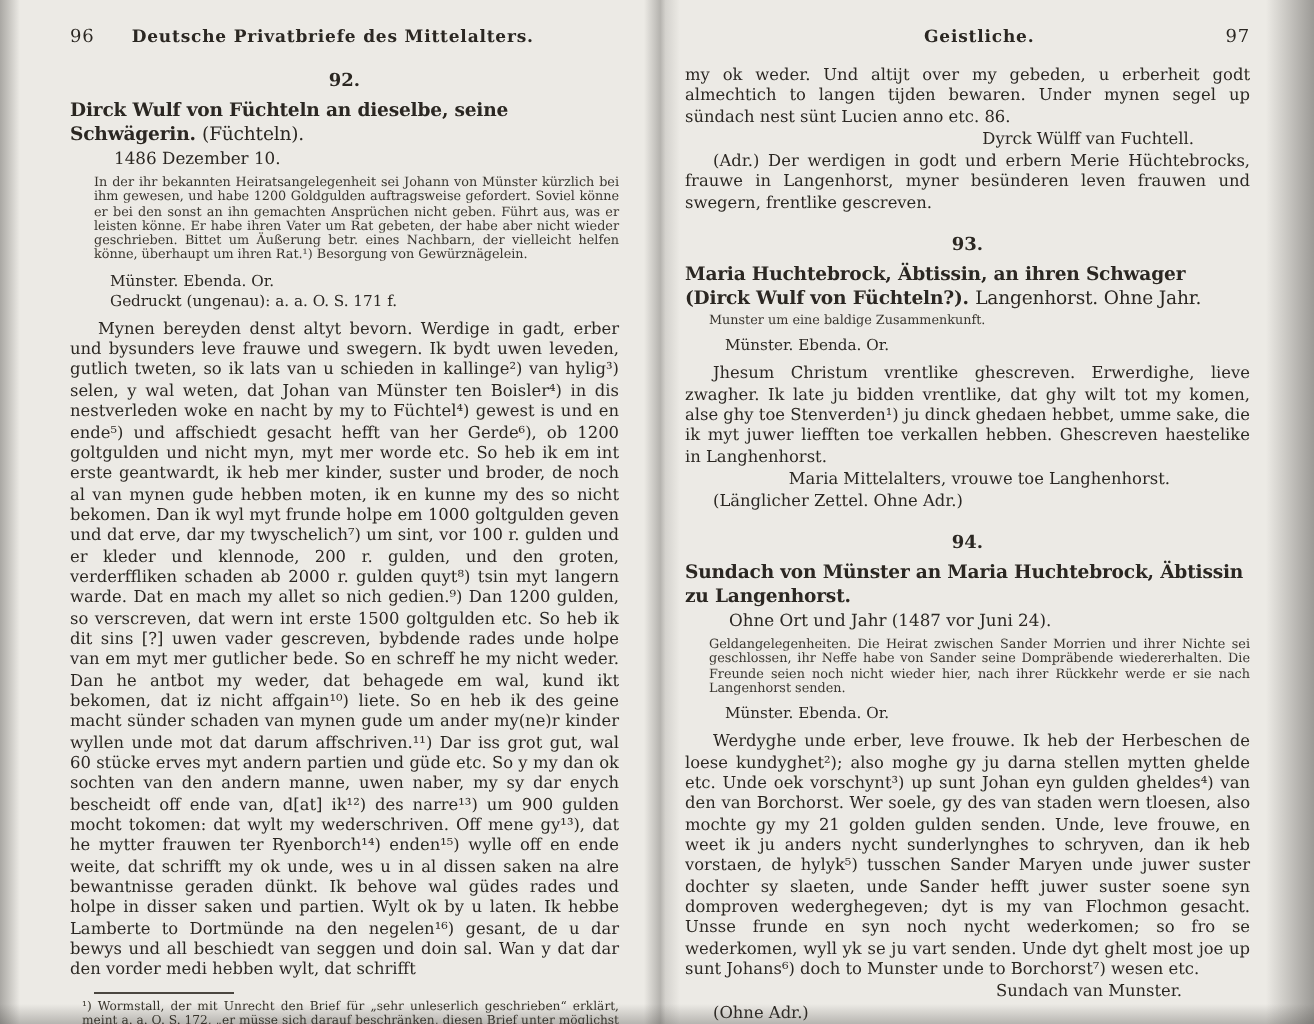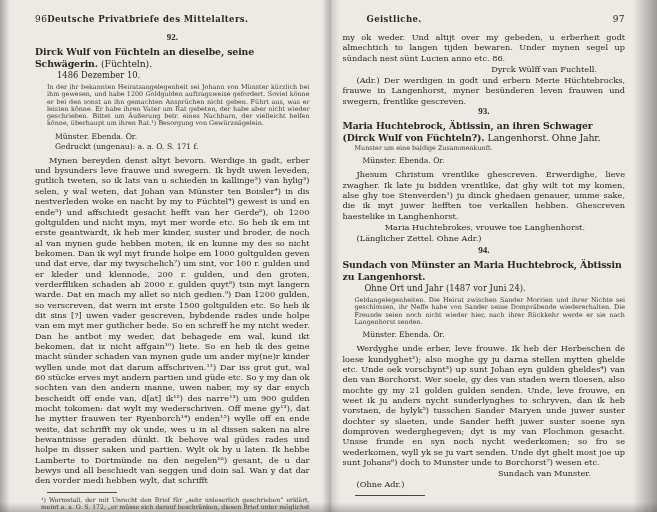--- a/index.html
+++ b/index.html
@@ -21,24 +21,24 @@
   .bottom-edge-shadow{position:absolute;left:0;bottom:0;width:657px;height:10px;
     background:linear-gradient(0deg,rgba(60,58,55,.30) 0%,rgba(0,0,0,0) 100%);}
 
   .spread{position:relative;display:flex;width:100%;height:100%;}
   .page{box-sizing:border-box;width:50%;padding-top:14px;}
   .page.left{padding-left:35px;padding-right:19px;}
   .page.right{padding-left:14px;padding-right:32px;}
 
   .running-head{display:flex;align-items:baseline;font-size:8.5px;letter-spacing:.4px;margin-bottom:8px;}
   .running-head .pageno{font-size:9px;}
-  .running-head .title{flex:1;text-align:left;font-weight:bold;}
+  .running-head .title{flex:1;text-align:center;font-weight:bold;}
   .running-head .side{width:24px;}
 
-  .letter-number{text-align:center;font-weight:bold;font-size:9px;margin:0 0 4px 0;font-family:Liberation Serif, serif;}
+  .letter-number{text-align:center;font-weight:bold;font-size:9px;margin:12px 0 4px 0;}
   .letter-heading{font-weight:bold;font-size:9.3px;line-height:11.5px;letter-spacing:-.1px;}
   .letter-heading .plain{font-weight:normal;text-align:right;}
   .date-line{font-size:8.4px;margin:1px 0 4px 22px;}
   .summary{font-size:6.4px;line-height:7.3px;text-align:justify;margin:2px 0 4px 12px;color:#3a362f;}
   .source{font-size:7.6px;margin:0 0 1px 20px;}
   .body-text{font-size:8.2px;line-height:10.35px;text-align:justify;margin:4px 0 0 0;text-indent:14px;}
   .sig{font-size:8.2px;text-align:right;margin:1px 28px 1px 0;}
   .note-line{font-size:8.2px;margin:1px 0 2px 14px;}
   .addr{font-size:8.2px;line-height:10.35px;text-align:justify;margin:0;text-indent:14px;}
   .fn-rule{width:70px;height:1px;background:#4a463f;margin:6px 0 3px 12px;}
@@ -87,22 +87,22 @@
       <div class="sig">Dyrck Wülff van Fuchtell.</div>
       <p class="addr">(Adr.) Der werdigen in godt und erbern Merie Hüchtebrocks, frauwe in Langenhorst, myner besünderen leven frauwen und swegern, frentlike gescreven.</p>
 
       <div class="letter-number">93.</div>
       <div class="letter-heading">
         <span>Maria Huchtebrock, Äbtissin, an ihren Schwager (Dirck Wulf von Füchteln?).</span>
         <span class="plain">Langenhorst. Ohne Jahr.</span>
       </div>
       <p class="summary">Munster um eine baldige Zusammenkunft.</p>
       <div class="source">Münster. Ebenda. Or.</div>
-      <p class="body-text">Jhesum Christum vrentlike ghescreven. Erwerdighe, lieve zwagher. Ik late ju bidden vrentlike, dat ghy wilt tot my komen, alse ghy toe Stenverden¹) ju dinck ghedaen genauer, umme sake, die ik myt juwer liefften toe verkallen hebben. Ghescreven haestelike in Langhenhorst.</p>
-      <div class="sig" style="margin-right:40px;">Maria Huchtebrokes, vrouwe toe Langhenhorst.</div>
+      <p class="body-text">Jhesum Christum vrentlike ghescreven. Erwerdighe, lieve zwagher. Ik late ju bidden vrentlike, dat ghy wilt tot my komen, alse ghy toe Stenverden¹) ju dinck ghedaen hebbet, umme sake, die ik myt juwer liefften toe verkallen hebben. Ghescreven haestelike in Langhenhorst.</p>
+      <div class="sig" style="margin-right:40px;">Maria Mittelalters, vrouwe toe Langhenhorst.</div>
       <div class="note-line">(Länglicher Zettel. Ohne Adr.)</div>
 
       <div class="letter-number">94.</div>
       <div class="letter-heading">
         <span>Sundach von Münster an Maria Huchtebrock, Äbtissin zu Langenhorst.</span>
       </div>
       <div class="date-line">Ohne Ort und Jahr (1487 vor Juni 24).</div>
       <p class="summary">Geldangelegenheiten. Die Heirat zwischen Sander Morrien und ihrer Nichte sei geschlossen, ihr Neffe habe von Sander seine Dompräbende wiedererhalten. Die Freunde seien noch nicht wieder hier, nach ihrer Rückkehr werde er sie nach Langenhorst senden.</p>
       <div class="source">Münster. Ebenda. Or.</div>
       <p class="body-text">Werdyghe unde erber, leve frouwe. Ik heb der Herbeschen de loese kundyghet²); also moghe gy ju darna stellen mytten ghelde etc. Unde oek vorschynt³) up sunt Johan eyn gulden gheldes⁴) van den van Borchorst. Wer soele, gy des van staden wern tloesen, also mochte gy my 21 golden gulden senden. Unde, leve frouwe, en weet ik ju anders nycht sunderlynghes to schryven, dan ik heb vorstaen, de hylyk⁵) tusschen Sander Maryen unde juwer suster dochter sy slaeten, unde Sander hefft juwer suster soene syn domproven wederghegeven; dyt is my van Flochmon gesacht. Unsse frunde en syn noch nycht wederkomen; so fro se wederkomen, wyll yk se ju vart senden. Unde dyt ghelt most joe up sunt Johans⁶) doch to Munster unde to Borchorst⁷) wesen etc.</p>

